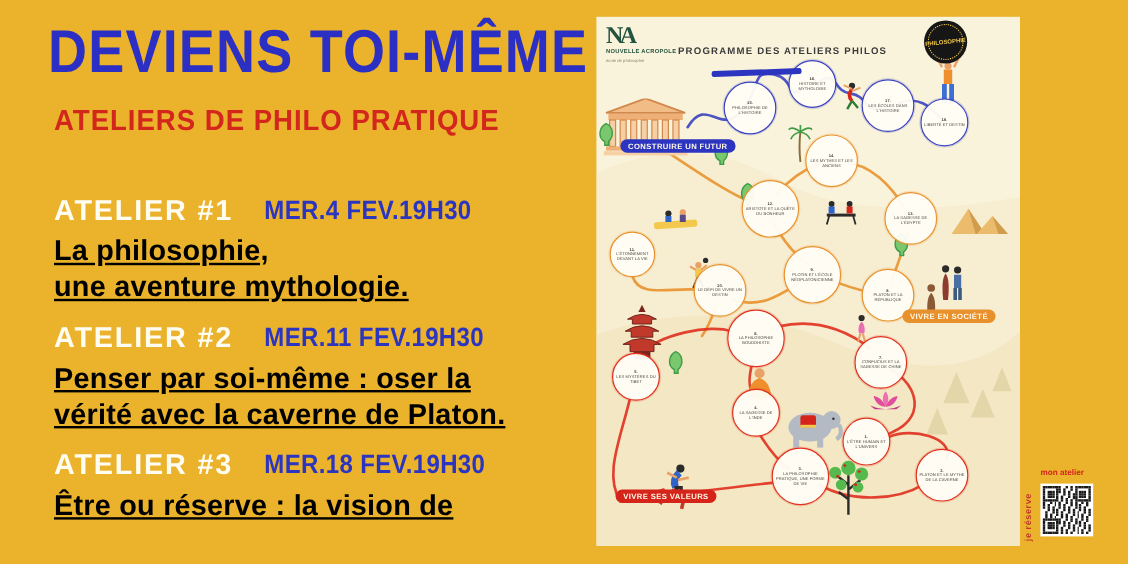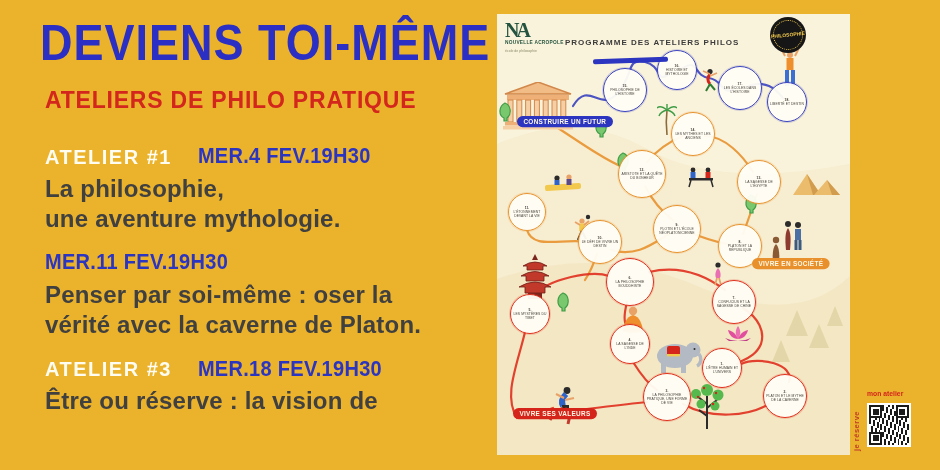--- a/index.html
+++ b/index.html
@@ -6,24 +6,24 @@
   body{font-family:"Liberation Sans",sans-serif;}
   #stage{position:relative;width:940px;height:470px;overflow:hidden;background:#EBB22B;}
 
   
   .h1{position:absolute;left:40px;top:14px;margin:0;font-size:45px;font-weight:900;
       letter-spacing:1px;color:#2B2FC4;transform:scaleY(1.12);transform-origin:left top;white-space:nowrap;}
   .h2{position:absolute;left:45px;top:86px;margin:0;font-size:23px;font-weight:900;
       letter-spacing:.8px;color:#D3261C;transform:scaleY(1.05);transform-origin:left top;white-space:nowrap;}
   .atelier{position:absolute;left:45px;width:450px;}
   .arow{display:flex;align-items:baseline;gap:26px;}
-  .alabel{color:#FFFCF2;font-size:20px;font-weight:900;letter-spacing:1.5px;white-space:nowrap;}
+  .alabel{color:#FFFCF2;font-size:24px;font-weight:900;letter-spacing:1.5px;white-space:nowrap;margin-top:16px;}
   .adate{color:#2B35C0;font-size:20px;font-weight:900;letter-spacing:.3px;white-space:nowrap;
          display:inline-block;transform:scaleY(1.1);transform-origin:left bottom;}
-  .adesc{margin:5px 0 0 0;font-size:24px;font-weight:700;color:#404040;line-height:1.27;letter-spacing:.2px;}
+  .adesc{margin:5px 0 0 0;font-size:24px;font-weight:700;color:#000000;line-height:1.27;letter-spacing:.2px;text-decoration:underline;}
 
   
   #poster{position:absolute;left:497px;top:14px;width:353px;height:441px;background:#FAF3DB;overflow:hidden;}
   #terrain{position:absolute;left:0;top:0;z-index:0;}
   #pathsvg{position:absolute;left:0;top:0;z-index:1;}
   .ill{position:absolute;z-index:2;line-height:0;}
   .station{position:absolute;z-index:3;border-radius:50%;background:rgba(255,253,245,.96);
            border:1.6px solid #999;box-sizing:border-box;}
   .stxt{position:absolute;left:50%;top:50%;transform:translate(-50%,-50%) scale(.42);
         font-size:8px;line-height:1.18;text-align:center;color:#45423C;text-transform:uppercase;
@@ -70,20 +70,21 @@
   <section class="atelier" style="top:146px">
     <div class="arow">
       <span class="alabel">ATELIER #1</span>
       <span class="adate">MER.4 FEV.19H30</span>
     </div>
     <p class="adesc"><span>La philosophie,</span><br><span>une aventure mythologie.</span></p>
   </section>
 
   <section class="atelier" style="top:252px">
     <div class="arow">
+      <span class="alabel">ATELIER #2</span>
       <span class="adate">MER.11 FEV.19H30</span>
     </div>
     <p class="adesc"><span>Penser par soi-même : oser la</span><br><span>vérité avec la caverne de Platon.</span></p>
   </section>
 
   <section class="atelier" style="top:358px">
     <div class="arow">
       <span class="alabel">ATELIER #3</span>
       <span class="adate">MER.18 FEV.19H30</span>
     </div>

